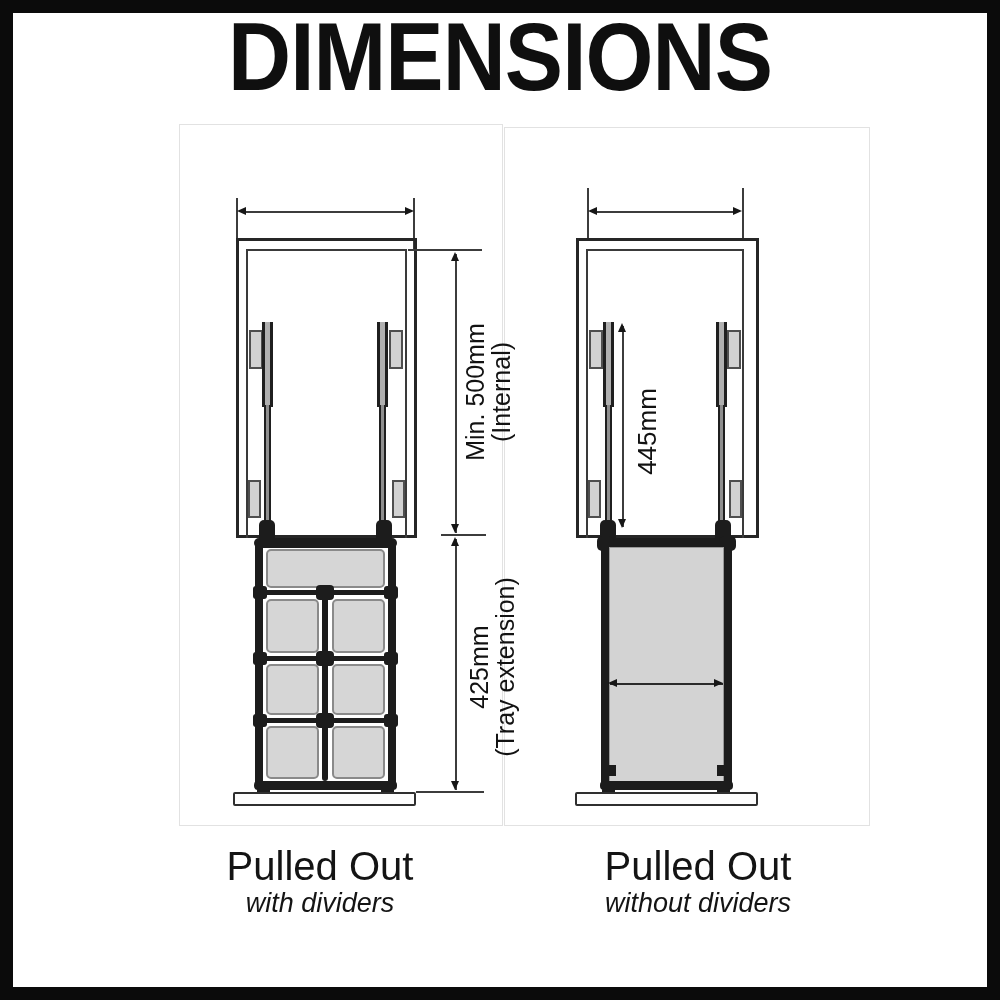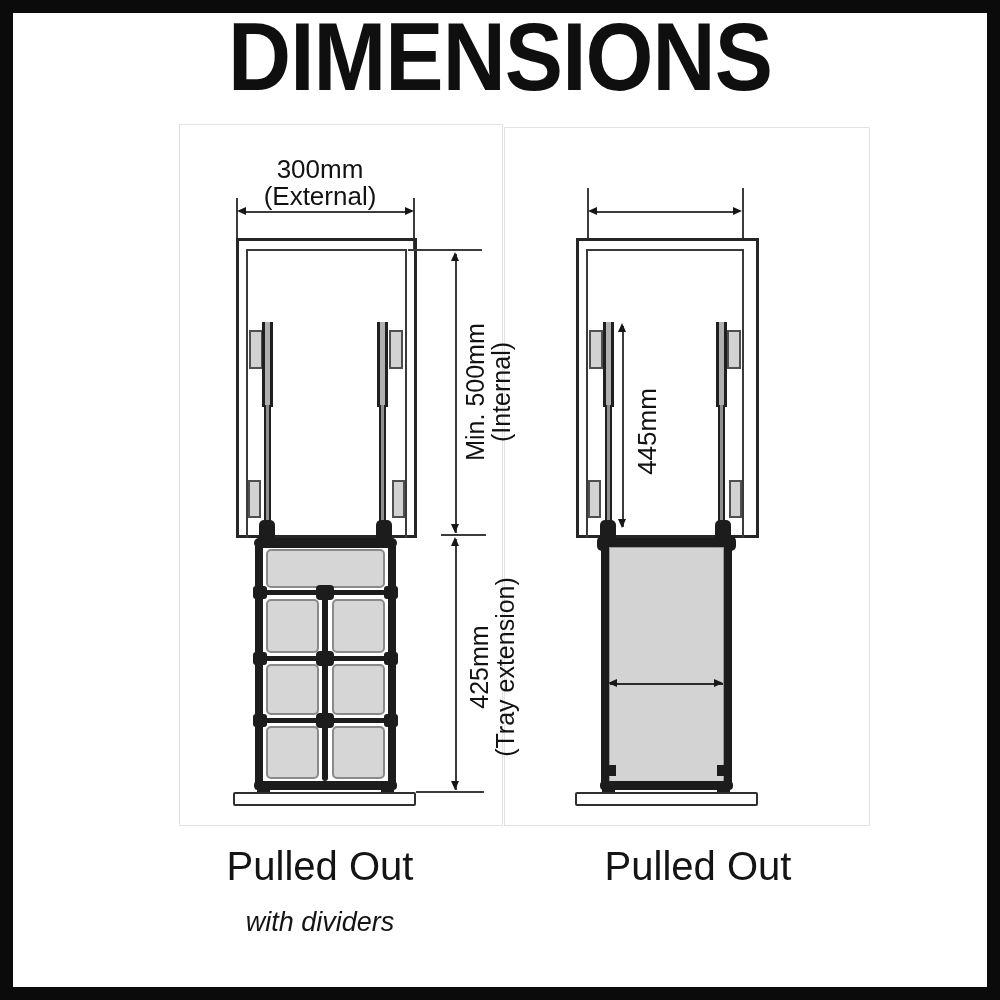--- a/index.html
+++ b/index.html
@@ -38,24 +38,20 @@
   <div class="title">DIMENSIONS</div>
 
   <div class="panel" style="left:179px;top:124px;width:324px;height:702px"></div>
   <div class="panel" style="left:504px;top:127px;width:366px;height:699px"></div>
 
   <div class="ln" style="left:236px;top:198px;width:2px;height:52px"></div>
   <div class="ln" style="left:413px;top:198px;width:2px;height:52px"></div>
   <div class="ln" style="left:243px;top:211px;width:165px;height:2px"></div>
   <div class="arr arr-l" style="left:237px;top:207px"></div>
   <div class="arr arr-r" style="left:405px;top:207px"></div>
-  <div class="dimtext" style="left:215px;top:156px;width:210px">
-    <span style="display:block">300mm</span>
-    <span style="display:block">(External)</span>
-  </div>
 
   <div class="outer" style="left:236px;top:238px;width:181px;height:300px"></div>
   <div class="inner" style="left:246px;top:249px;width:161px;height:289px"></div>
 
   <div class="grayblock" style="left:249px;top:330px;width:14px;height:39px"></div>
   <div class="barw" style="left:262px;top:322px;width:11px;height:85px"></div>
   <div class="barn" style="left:264px;top:405px;width:7px;height:122px"></div>
   <div class="grayblock" style="left:248px;top:480px;width:13px;height:38px"></div>
   <div class="dark" style="left:259px;top:520px;width:16px;height:25px;border-radius:5px"></div>
   <div class="barw" style="left:377px;top:322px;width:11px;height:85px"></div>
@@ -114,21 +110,21 @@
   <div class="dark" style="left:253px;top:714px;width:14px;height:13px;border-radius:3px"></div>
   <div class="dark" style="left:316px;top:713px;width:18px;height:15px;border-radius:4px"></div>
   <div class="dark" style="left:384px;top:714px;width:14px;height:13px;border-radius:3px"></div>
 
   <div class="dark" style="left:254px;top:781px;width:143px;height:9px;border-radius:4px"></div>
   <div class="dark" style="left:257px;top:788px;width:13px;height:7px;border-radius:2px"></div>
   <div class="dark" style="left:381px;top:788px;width:13px;height:7px;border-radius:2px"></div>
   <div class="plate" style="left:233px;top:792px;width:183px;height:14px"></div>
 
   <div class="caption" style="left:170px;top:845px;width:300px">Pulled Out</div>
-  <div class="subcaption" style="left:170px;top:908px;width:300px">with dividers</div>
+  <div class="subcaption" style="left:170px;top:889px;width:300px">with dividers</div>
 
   <div class="ln" style="left:587px;top:188px;width:2px;height:50px"></div>
   <div class="ln" style="left:742px;top:188px;width:2px;height:50px"></div>
   <div class="ln" style="left:595px;top:211px;width:142px;height:2px"></div>
   <div class="arr arr-l" style="left:588px;top:207px"></div>
   <div class="arr arr-r" style="left:733px;top:207px"></div>
 
   <div class="outer" style="left:576px;top:238px;width:183px;height:300px"></div>
   <div class="inner" style="left:586px;top:249px;width:158px;height:289px"></div>
 
@@ -162,15 +158,16 @@
   <div class="ln" style="left:610px;top:683px;width:113px;height:2px;background:#2a2a2a;z-index:5"></div>
   <div class="arr arr-l" style="left:608px;top:679px;z-index:5"></div>
   <div class="arr arr-r" style="left:714px;top:679px;z-index:5"></div>
 
   <div class="dark" style="left:600px;top:781px;width:133px;height:9px;border-radius:4px"></div>
   <div class="dark" style="left:602px;top:788px;width:13px;height:7px;border-radius:2px"></div>
   <div class="dark" style="left:717px;top:788px;width:13px;height:7px;border-radius:2px"></div>
   <div class="plate" style="left:575px;top:792px;width:183px;height:14px"></div>
 
   <div class="caption" style="left:548px;top:845px;width:300px">Pulled Out</div>
+  <div class="subcaption" style="left:548px;top:889px;width:300px">without dividers</div>
 
   <div class="frame"></div>
 </div>
 
 </body></html>

